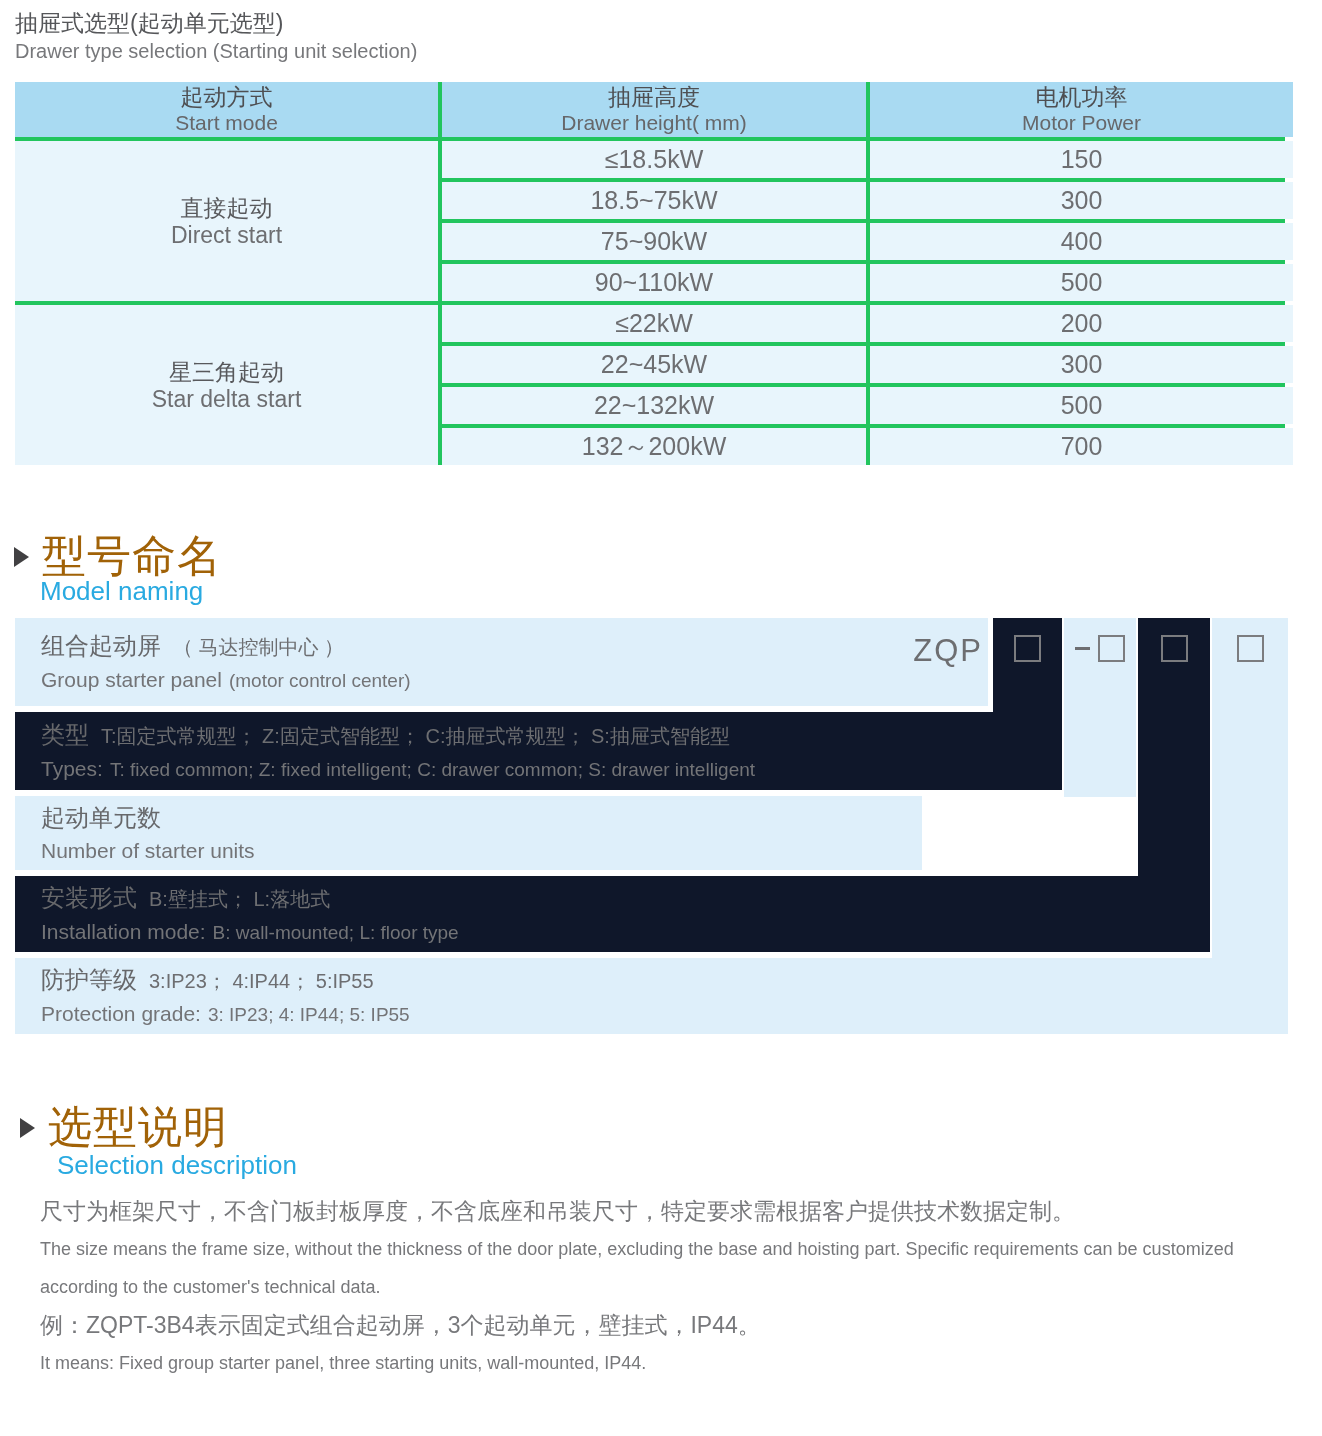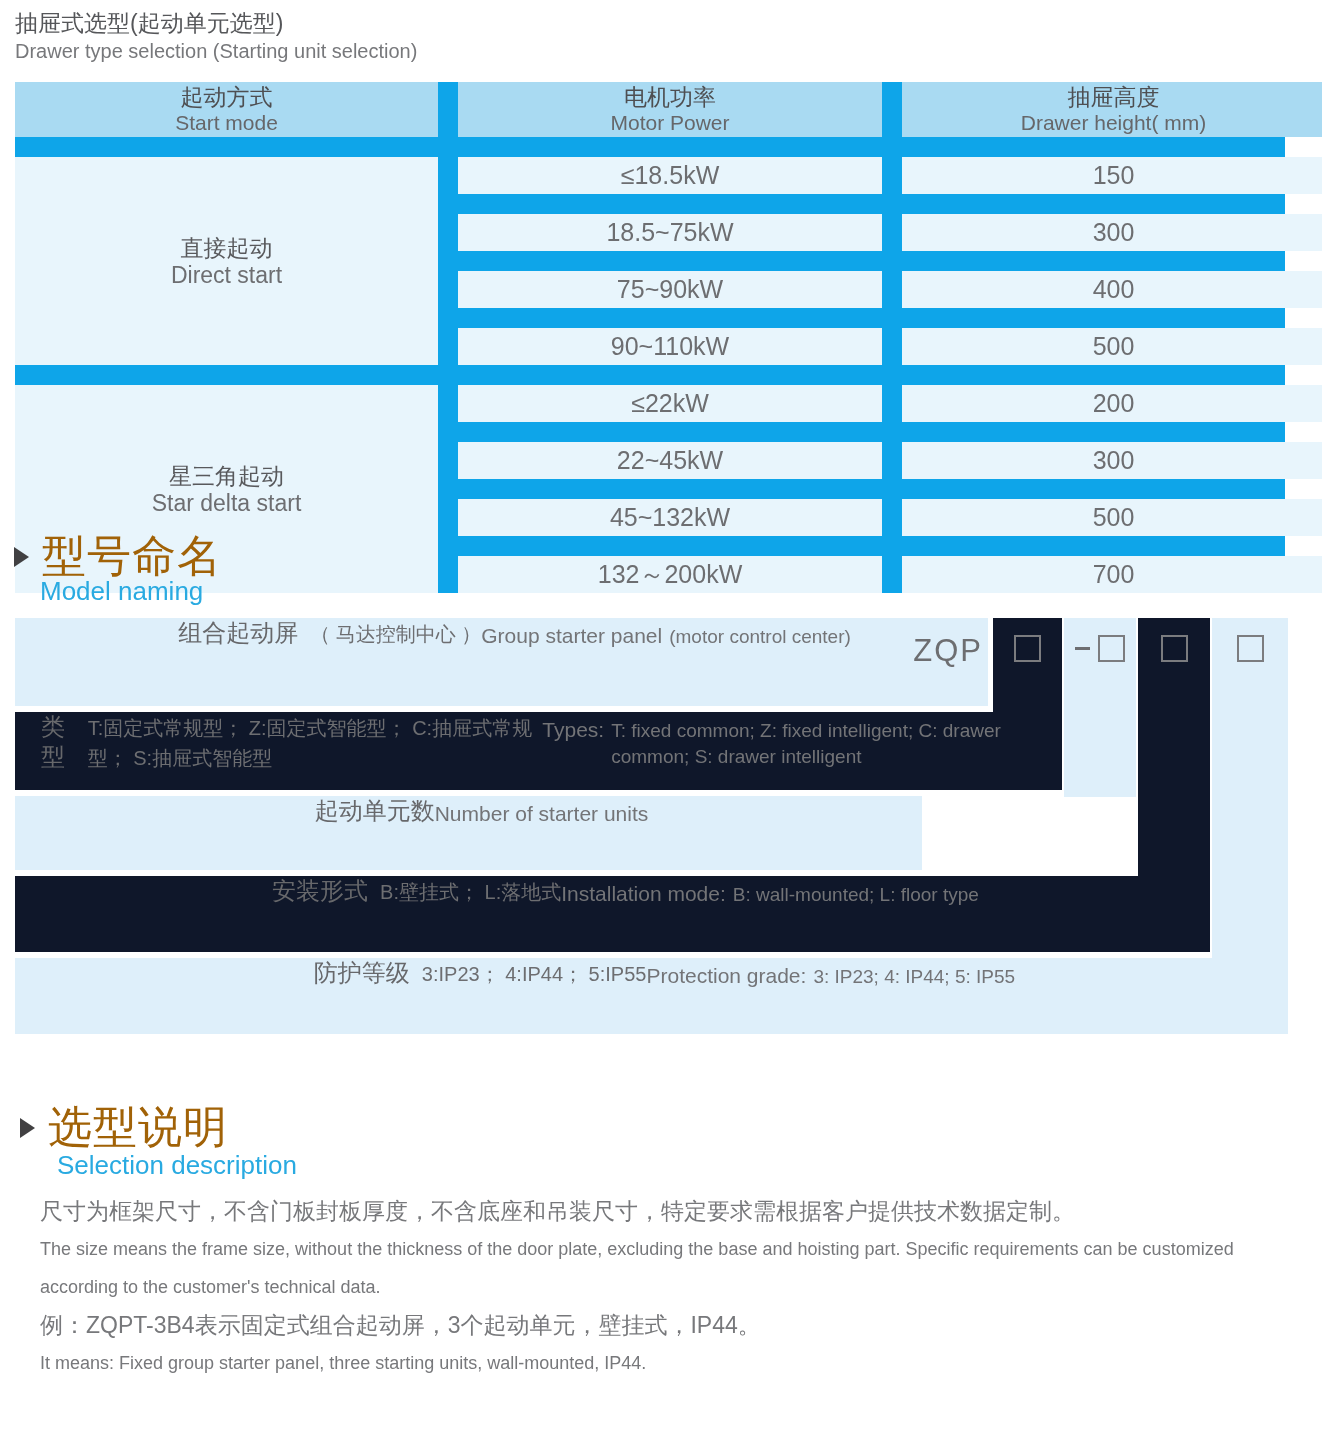--- a/index.html
+++ b/index.html
@@ -9,21 +9,21 @@
     -webkit-font-smoothing:antialiased;
   }
   
   .page-title-zh{position:absolute;left:15px;top:8px;font-size:23px;color:#555659;}
   .page-title-en{position:absolute;left:15px;top:40px;font-size:20px;color:#77787b;}
 
   
   .sel-table{
     position:absolute;left:15px;top:82px;width:1270px;
     display:grid;grid-template-columns:423px 424px 423px;
-    grid-template-rows:55px repeat(8,37px);gap:20px;background:#0ea5e9;
+    grid-template-rows:55px repeat(8,37px);gap:4px;background:#22c55e;
   }
   .th{background:#a9daf2;display:flex;flex-direction:column;align-items:center;justify-content:center;}
   .th .zh{font-size:23px;color:#4e4f52;line-height:27px;}
   .th .en{font-size:21px;color:#66676a;line-height:24px;}
   .td{background:#e8f5fc;display:flex;align-items:center;justify-content:center;
       font-size:25px;color:#6d6e71;}
   .mode{grid-row:span 4;background:#e8f5fc;display:flex;flex-direction:column;align-items:center;justify-content:center;}
   .mode .zh{font-size:23px;color:#58595c;line-height:28px;}
   .mode .en{font-size:23px;color:#6d6e71;line-height:26px;}
 
@@ -34,21 +34,21 @@
   .h-zh{font-size:44px;color:#a16207;letter-spacing:1px;}
   .h-en{position:absolute;font-size:26px;color:#29aae1;}
 
   #model-h{left:14px;top:527px;}
   #model-h-en{left:40px;top:576px;}
   #sel-h{left:20px;top:1098px;}
   #sel-h-en{left:57px;top:1150px;}
 
   
   #diagram{position:absolute;left:15px;top:618px;width:1273px;height:416px;}
-  .band{position:absolute;left:0;display:flex;flex-direction:row;justify-content:center;
+  .band{position:absolute;left:0;display:flex;flex-direction:column;justify-content:center;
         padding-left:26px;box-sizing:border-box;}
   .blue{background:#deeffa;}
   .gray{background:#0f172a;}
   #b1{top:0;height:88px;width:973px;}
   #b2{top:94px;height:78px;width:1047px;}
   #b3{top:178px;height:74px;width:907px;}
   #b4{top:258px;height:76px;width:1195px;}
   #b5{top:340px;height:76px;width:1273px;}
   .l1{font-size:24px;color:#67686b;line-height:30px;display:flex;align-items:baseline;}
   .l1 .det{font-size:20px;margin-left:12px;color:#6d6e71;}
@@ -76,26 +76,26 @@
 
 <div class="page-title-zh">抽屉式选型(起动单元选型)</div>
 <div class="page-title-en">Drawer type selection (Starting unit selection)</div>
 
 <div class="sel-table">
   <div class="th">
     <span class="zh">起动方式</span>
     <span class="en">Start mode</span>
   </div>
   <div class="th">
+    <span class="zh">抽屉高度</span>
+    <span class="en">Drawer height( mm)</span>
+  </div>
+  <div class="th">
     <span class="zh">电机功率</span>
     <span class="en">Motor Power</span>
-  </div>
-  <div class="th">
-    <span class="zh">抽屉高度</span>
-    <span class="en">Drawer height( mm)</span>
   </div>
 
   <div class="mode">
     <span class="zh">直接起动</span>
     <span class="en">Direct start</span>
   </div>
   <div class="td">≤18.5kW</div>
   <div class="td">150</div>
   <div class="td">18.5~75kW</div>
   <div class="td">300</div>
@@ -105,21 +105,21 @@
   <div class="td">500</div>
 
   <div class="mode">
     <span class="zh">星三角起动</span>
     <span class="en">Star delta start</span>
   </div>
   <div class="td">≤22kW</div>
   <div class="td">200</div>
   <div class="td">22~45kW</div>
   <div class="td">300</div>
-  <div class="td">45~132kW</div>
+  <div class="td">22~132kW</div>
   <div class="td">500</div>
   <div class="td">132～200kW</div>
   <div class="td">700</div>
 </div>
 
 <div class="section-h" id="model-h">
   <span class="tri"></span>
   <span class="h-zh">型号命名</span>
 </div>
 <div class="h-en" id="model-h-en">Model naming</div>

